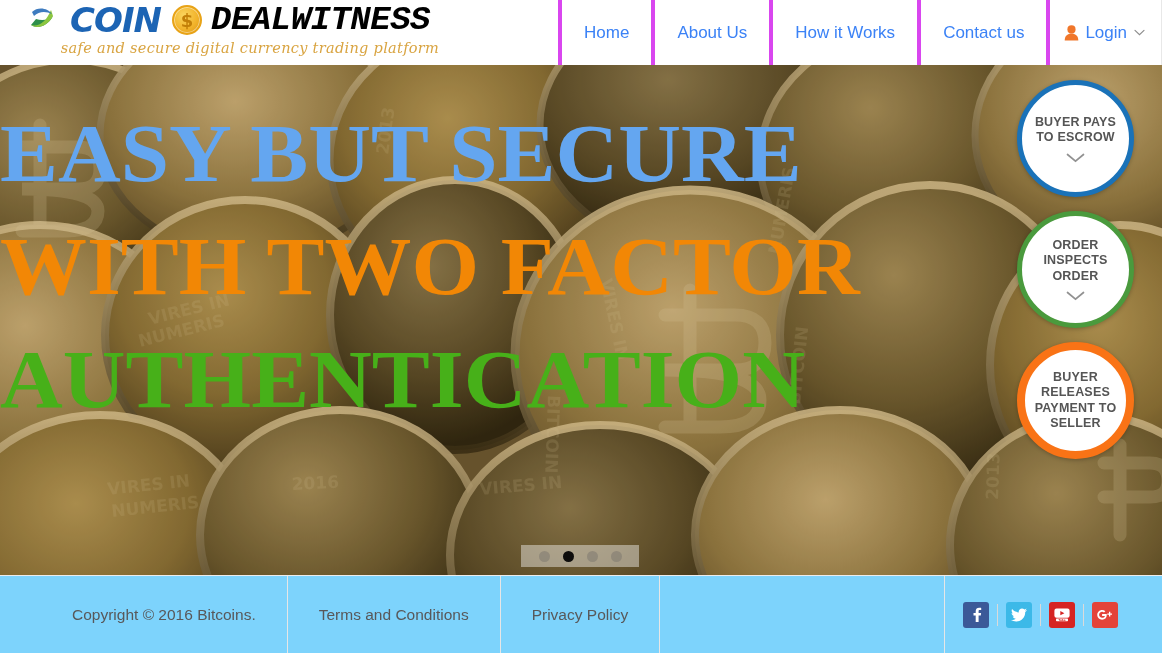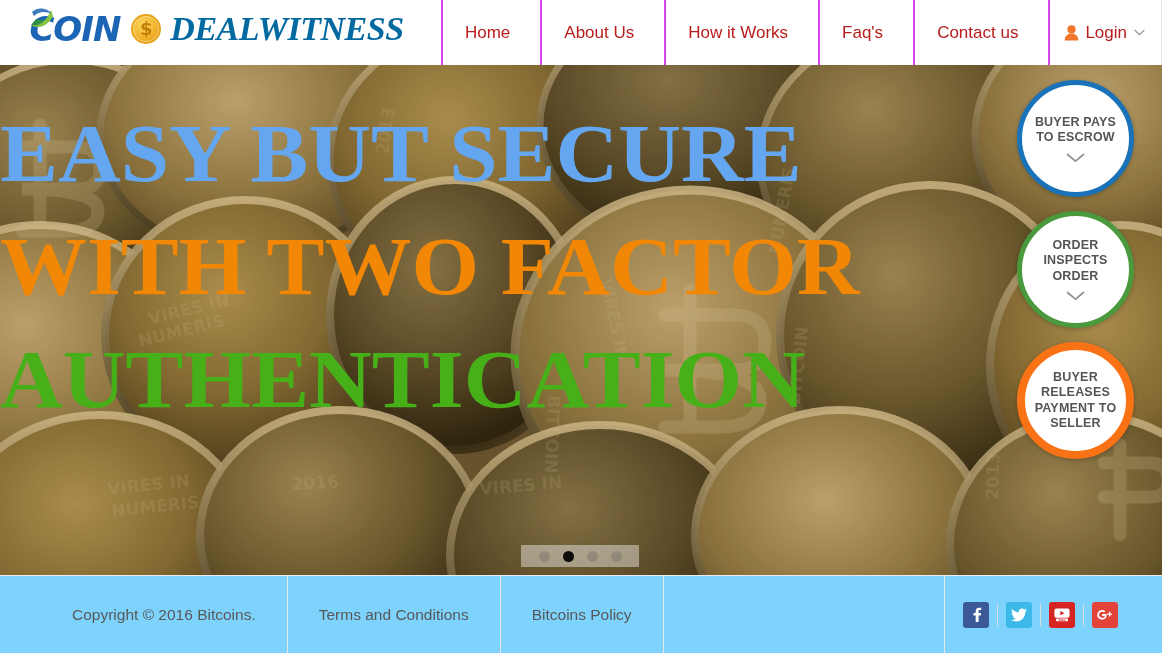--- a/index.html
+++ b/index.html
@@ -32,36 +32,36 @@
   .coin-icon {
     width:30px; height:30px; margin:0 9px 0 11px; border-radius:50%;
     background:radial-gradient(circle at 38% 33%, #fad55e 0%, #f2b42c 55%, #dd9510 100%);
     border:2px solid #e8a317;
     display:flex; align-items:center; justify-content:center;
     font-family:"DejaVu Sans", sans-serif;
     font-size:18px; font-weight:bold; color:#c27f08;
     box-shadow:inset 0 0 0 1px rgba(255,255,255,.45);
   }
   .logo-deal-text {
-    font-family:Liberation Serif, serif;
+    font-family:Liberation Mono, monospace;
     font-size:34px; font-weight:bold; font-style:italic;
-    color:#0369a1; letter-spacing:-0.5px;
+    color:#000000; letter-spacing:-0.5px;
   }
   .tagline {
     font-family:"DejaVu Serif", serif;
     font-style:italic; font-size:14.5px; color:#d9a441;
     letter-spacing:.3px; margin-top:1px;
   }
 
   .nav { flex:1; display:flex; align-items:stretch; justify-content:flex-end; }
   .nav-item {
     display:flex; align-items:center; justify-content:center;
     padding:0 22px; height:65px;
-    border-left:2px solid #d946ef;
-    font-size:17px; color:#b91c1c; cursor:pointer; white-space:nowrap;margin-left:8px;
+    border-left:4px solid #d946ef;
+    font-size:17px; color:#3b82f6; cursor:pointer; white-space:nowrap;
   }
   .nav-item.login { padding:0 16px 0 14px; border-right:1px solid #e8e8e8; }
   .user-icon { margin-right:6px; display:flex; }
   .chev-nav { margin-left:7px; display:flex; }
 
   
   .hero {
     position:absolute; top:65px; left:0; width:1162px; height:510px;
     overflow:hidden; background:#6b5532;
   }
@@ -159,27 +159,27 @@
         <span class="swoosh">
           <svg viewBox="0 0 30 31" width="30" height="31">
             <path d="M4 22 C10 26, 20 24, 26 13 C22 17, 15 18, 9 16 Z" fill="#2e8f4a"></path>
             <path d="M26 13 C20 24, 10 26, 4 22 C12 24, 19 19, 24 7 Z" fill="#8cc63f"></path>
             <path d="M5 9 C11 3, 21 5, 25 11 C19 8, 12 8, 7 13 Z" fill="#1c64b4" opacity=".85"></path>
           </svg>
         </span>
         <span class="coin-icon">$</span>
         <span class="logo-deal-text">DEALWITNESS</span>
       </div>
+      <div class="tagline">safe and secure digital currency trading platform</div>
     </div>
 
     <div class="nav">
       <div class="nav-item">Home</div>
       <div class="nav-item">About Us</div>
       <div class="nav-item">How it Works</div>
-      <div class="nav-item">Faq's</div>
       <div class="nav-item">Contact us</div>
       <div class="nav-item login">
         <span class="user-icon">
           <svg width="15" height="16" viewBox="0 0 15 16">
             <circle cx="7.5" cy="4.4" r="4.1" fill="#f0762a"></circle>
             <path d="M0.7 15.6 C0.7 10.6 4 8.6 7.5 8.6 C11 8.6 14.3 10.6 14.3 15.6 Z" fill="#f0762a"></path>
           </svg>
         </span>
         <span>Login</span>
         <span class="chev-nav">
@@ -304,21 +304,21 @@
       <span class="dot"></span>
       <span class="dot active"></span>
       <span class="dot"></span>
       <span class="dot"></span>
     </div>
   </div>
 
   <div class="footer">
     <div class="foot-item first">Copyright © 2016 Bitcoins.</div>
     <div class="foot-item foot-link">Terms and Conditions</div>
-    <div class="foot-item foot-link">Bitcoins Policy</div>
+    <div class="foot-item foot-link">Privacy Policy</div>
     <div class="foot-spacer"></div>
     <div class="socials">
       <span class="soc soc-fb">
         <svg width="13" height="15" viewBox="0 0 13 15">
           <path d="M8.6 15 V8.4 H10.8 L11.1 5.9 H8.6 V4.3 C8.6 3.6 8.8 3.1 9.8 3.1 H11.2 V0.9 C10.95 0.87 10.1 0.8 9.1 0.8 C7.1 0.8 5.7 2 5.7 4.05 V5.9 H3.5 V8.4 H5.7 V15 Z" fill="#fff"></path>
         </svg>
       </span>
       <span class="soc-sep"></span>
       <span class="soc soc-tw">
         <svg width="16" height="14" viewBox="0 0 16 14">

